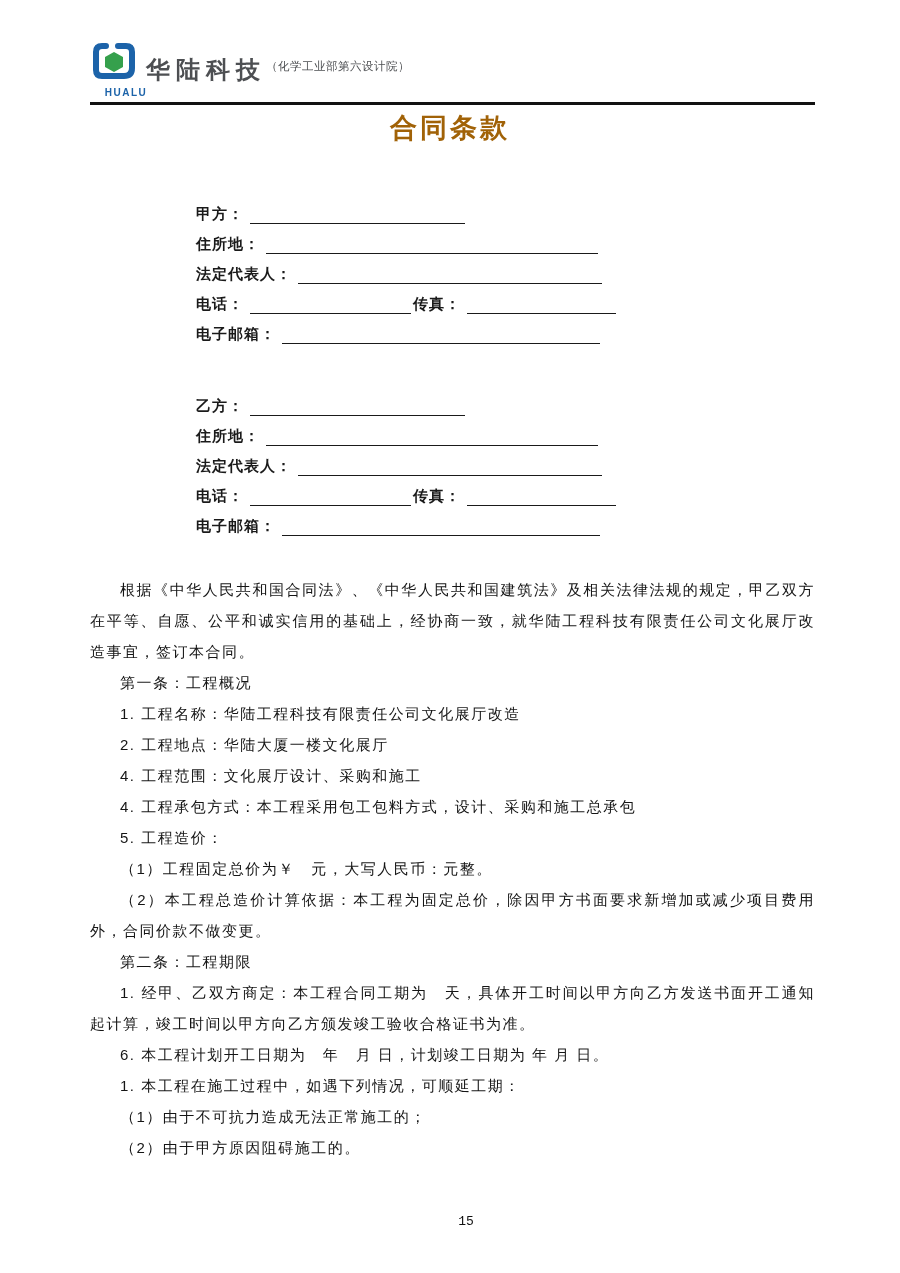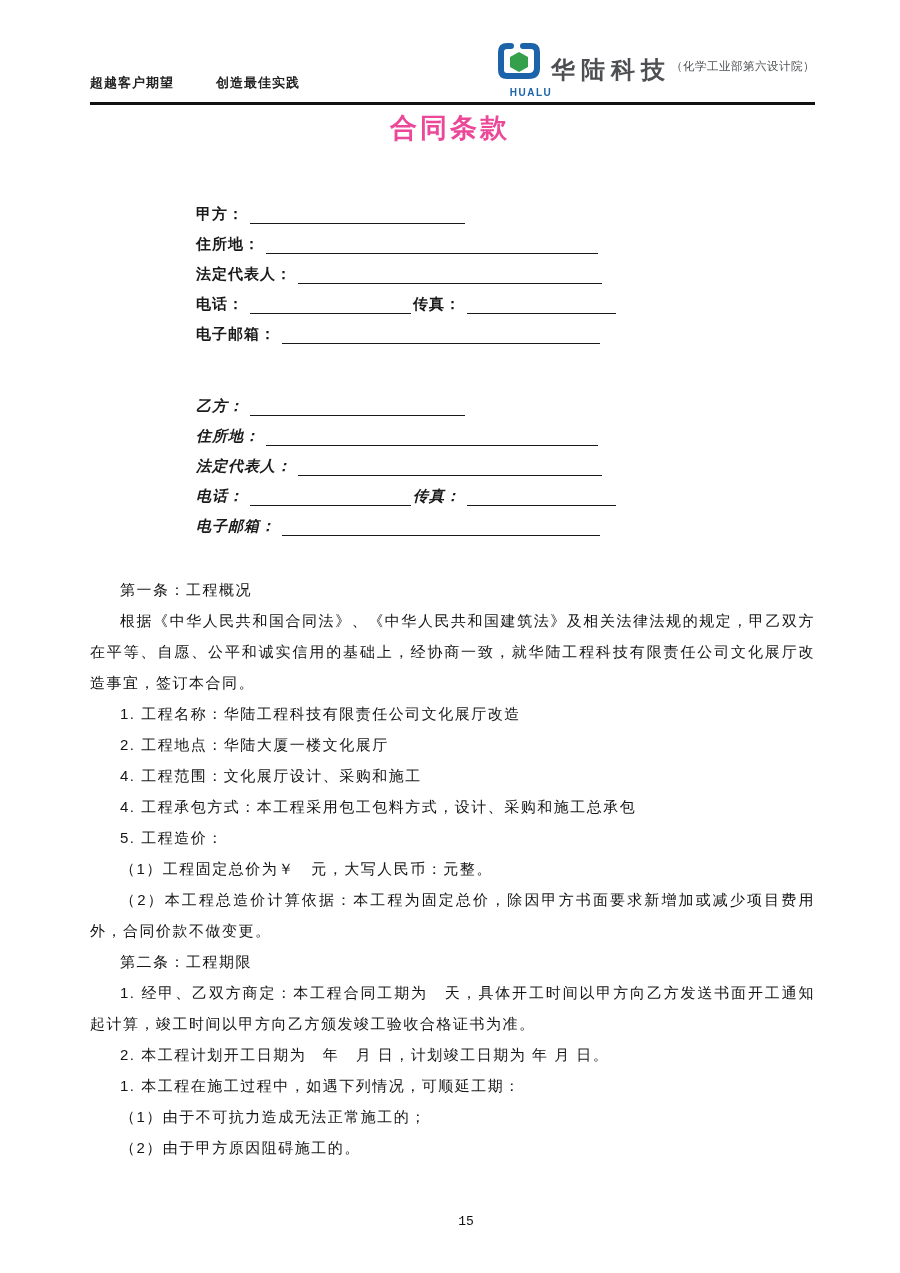--- a/index.html
+++ b/index.html
@@ -77,34 +77,34 @@
     background: #111;
     margin: 0 85px 0 90px;
   }
 
   
   .doc-title {
     text-align: center;
     font-size: 27px;
     font-weight: bold;
     letter-spacing: 3px;
-    color: #ec4899;
+    color: #a16207;
     margin-top: 5px;
   }
 
   
   .party-form {
     margin-left: 106px;
     width: 420px;
     font-size: 15px;
     font-weight: bold;
     letter-spacing: 1px;
   }
   .party-form.first { margin-top: 48px; }
-  .party-form.second { margin-top: 42px; font-style: italic; }
+  .party-form.second { margin-top: 42px; }
   .form-row {
     display: flex;
     align-items: flex-end;
     height: 30px;
     white-space: nowrap;
   }
   .blank-line {
     display: inline-block;
     border-bottom: 1.6px solid #1a1a1a;
     height: 19px;
@@ -142,24 +142,20 @@
     color: #111;
   }
 </style>
 </head>
 <body>
 
 <div class="page">
 
   <div class="content">
     <div class="header">
-      <div class="tagline">
-        <span>超越客户期望</span>
-        <span>创造最佳实践</span>
-      </div>
       <div class="logo-block">
         <div class="logo-icon-col">
           <span>
             <svg width="44" height="40" viewBox="0 0 44 40">
               <path d="M14 4 L10 4 Q4 4 4 10 L4 28 Q4 34 10 34 L32 34 Q40 34 40 26 L40 10 Q40 4 34 4 L26 4" fill="none" stroke="#1c63a9" stroke-width="6" stroke-linecap="round"></path>
               <polygon points="22,10 31,15 31,25 22,30 13,25 13,15" fill="#35a04c"></polygon>
             </svg>
           </span>
           <span class="logo-text">HUALU</span>
         </div>
@@ -220,32 +216,32 @@
         <span class="fax-label">传真：</span>
         <span class="blank-line w-fax"></span>
       </div>
       <div class="form-row">
         <span>电子邮箱：</span>
         <span class="blank-line w-mail"></span>
       </div>
     </div>
 
     <div class="body-text">
+      <p>根据《中华人民共和国合同法》、《中华人民共和国建筑法》及相关法律法规的规定，甲乙双方在平等、自愿、公平和诚实信用的基础上，经协商一致，就华陆工程科技有限责任公司文化展厅改造事宜，签订本合同。</p>
       <p>第一条：工程概况</p>
-      <p>根据《中华人民共和国合同法》、《中华人民共和国建筑法》及相关法律法规的规定，甲乙双方在平等、自愿、公平和诚实信用的基础上，经协商一致，就华陆工程科技有限责任公司文化展厅改造事宜，签订本合同。</p>
       <p>1.  工程名称：华陆工程科技有限责任公司文化展厅改造</p>
       <p>2.  工程地点：华陆大厦一楼文化展厅</p>
       <p>4.  工程范围：文化展厅设计、采购和施工</p>
       <p>4.  工程承包方式：本工程采用包工包料方式，设计、采购和施工总承包</p>
       <p>5.  工程造价：</p>
       <p>（1）工程固定总价为￥　元，大写人民币：元整。</p>
       <p>（2）本工程总造价计算依据：本工程为固定总价，除因甲方书面要求新增加或减少项目费用外，合同价款不做变更。</p>
       <p>第二条：工程期限</p>
       <p>1.  经甲、乙双方商定：本工程合同工期为　天，具体开工时间以甲方向乙方发送书面开工通知起计算，竣工时间以甲方向乙方颁发竣工验收合格证书为准。</p>
-      <p>2.  本工程计划开工日期为　年　月 日，计划竣工日期为 年 月 日。</p>
+      <p>6.  本工程计划开工日期为　年　月 日，计划竣工日期为 年 月 日。</p>
       <p>1.  本工程在施工过程中，如遇下列情况，可顺延工期：</p>
       <p>（1）由于不可抗力造成无法正常施工的；</p>
       <p>（2）由于甲方原因阻碍施工的。</p>
     </div>
 
   </div>
 
   <div class="page-footer">15</div>
 
 </div>

